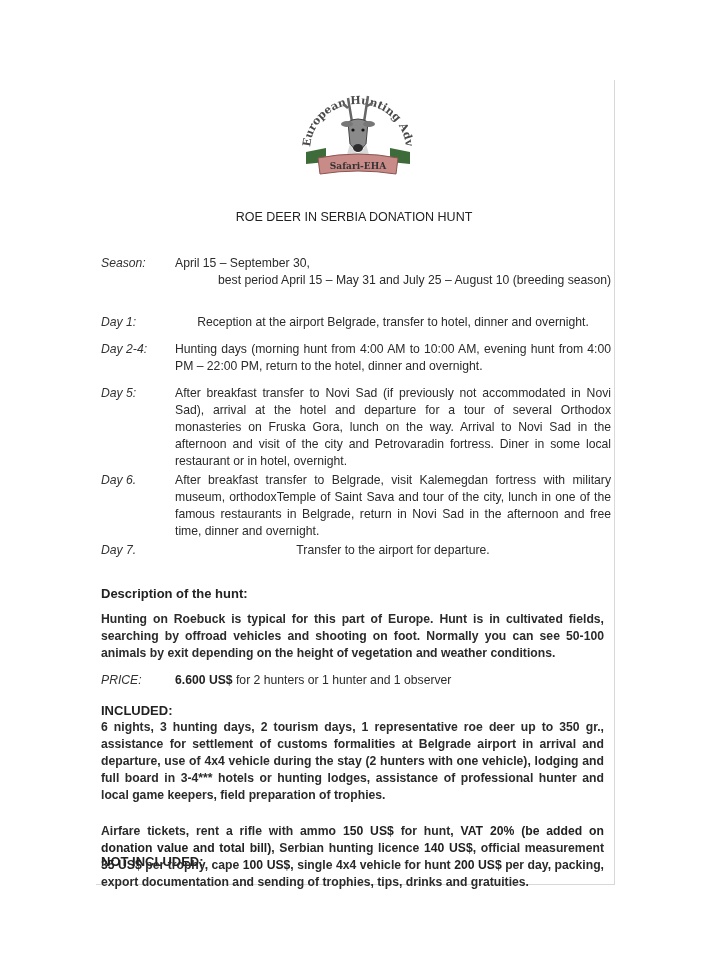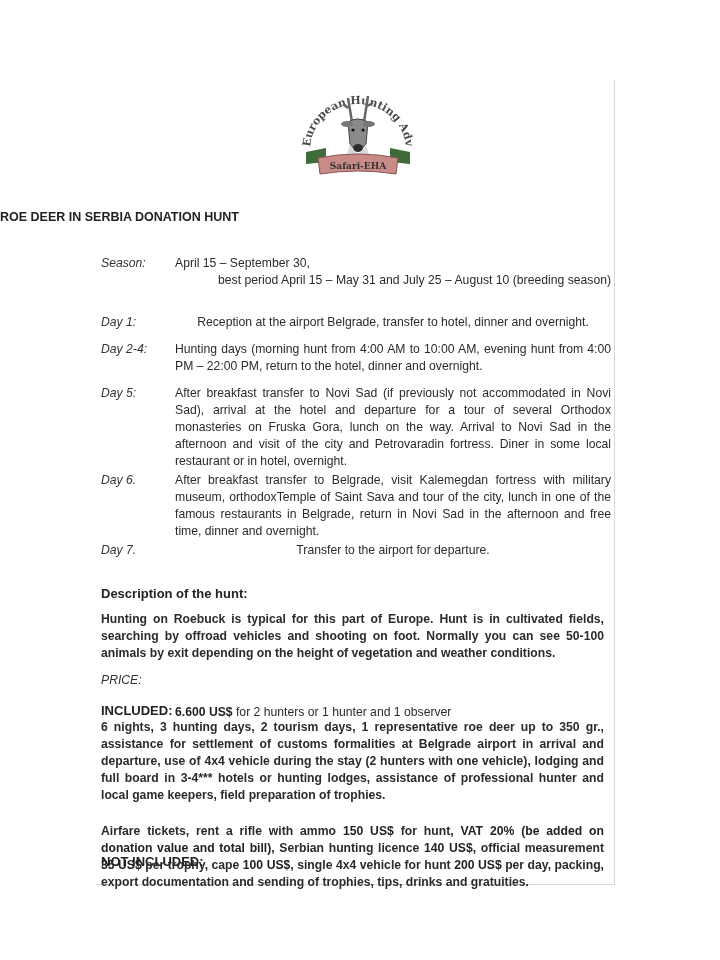--- a/index.html
+++ b/index.html
@@ -1,22 +1,22 @@
 <!DOCTYPE html>
 <html><head>
 <meta charset="utf-8">
 <style>
   html, body { margin: 0; padding: 0; background: #ffffff; }
   body { width: 720px; height: 960px; position: relative; overflow: hidden;
          font-family: "Liberation Sans", sans-serif; color: #2b2b2b; }
   .page { position: absolute; left: 96px; top: 80px; width: 518px; height: 804px;
           border-right: 1px solid #d8d8d8; border-bottom: 1px solid #d8d8d8; }
   .logo { position: absolute; left: 296px; top: 78px; width: 124px; height: 102px; }
-  .title { position: absolute; left: 0; width: 708px; top: 210px; 
-           font-size: 12.5px; font-weight: bold; color: #222; }
+  .title { position: absolute; left: 0; width: 708px; top: 210px; text-align: center;
+           font-size: 12.5px; font-weight: normal; color: #222; }
   .row { position: absolute; left: 101px; width: 510px; font-size: 12.2px; line-height: 17px; }
   .row .lbl { position: absolute; left: 0; top: 0; font-style: italic; color: #333; }
   .row .txt { position: absolute; left: 74px; right: 0; top: 0; text-align: justify; }
   .sect-h { position: absolute; left: 101px; font-size: 13px; font-weight: bold; color: #222; }
   .para { position: absolute; left: 101px; width: 503px; font-size: 12.2px; line-height: 17px;
           text-align: justify; font-weight: bold; }
   b { color: #222; }
 </style>
 </head>
 <body>
@@ -82,20 +82,20 @@
 <div class="row" style="top:542px;">
   <span class="lbl">Day 7.</span>
   <div class="txt" style="text-align:center;">Transfer to the airport for departure.</div>
 </div>
 
 <div class="sect-h" style="top:586px;">Description of the hunt:</div>
 <div class="para" style="top:611px;">Hunting on Roebuck is typical for this part of Europe. Hunt is in cultivated fields, searching by offroad vehicles and shooting on foot. Normally you can see 50-100 animals by exit depending on the height of vegetation and weather conditions.</div>
 
 <div class="row" style="top:672px;">
   <span class="lbl">PRICE:</span>
-  <div class="txt" style="text-align:left;margin-top:32px;"><b>6.600 US$</b><span> for 2 hunters or 1 hunter and 1 observer</span></div>
+  <div class="txt" style="text-align:left;"><b>6.600 US$</b><span> for 2 hunters or 1 hunter and 1 observer</span></div>
 </div>
 
 <div class="sect-h" style="top:703px;">INCLUDED:</div>
 <div class="para" style="top:719px;">6 nights, 3 hunting days, 2 tourism days, 1 representative roe deer up to 350 gr., assistance for settlement of customs formalities at Belgrade airport in arrival and departure, use of 4x4 vehicle during the stay (2 hunters with one vehicle), lodging and full board in 3-4*** hotels or hunting lodges, assistance of professional hunter and local game keepers, field preparation of trophies.</div>
 
 <div class="sect-h" style="top:854px;">NOT INCLUDED:</div>
 <div class="para" style="top:823px;" id="notinc"><span>Airfare tickets, rent a rifle with ammo </span><b>150 US$</b><span> for hunt, </span><b>VAT 20% (be added on donation value and total bill)</b><span>, Serbian hunting licence </span><b>140 US$</b><span>, official measurement </span><b>35 US$</b><span> per trophy, cape </span><b>100 US$</b><span>, single 4x4 vehicle for hunt </span><b>200 US$</b><span> per day, packing, export documentation and sending of trophies, tips, drinks and gratuities.</span></div>
 
 </body></html>

